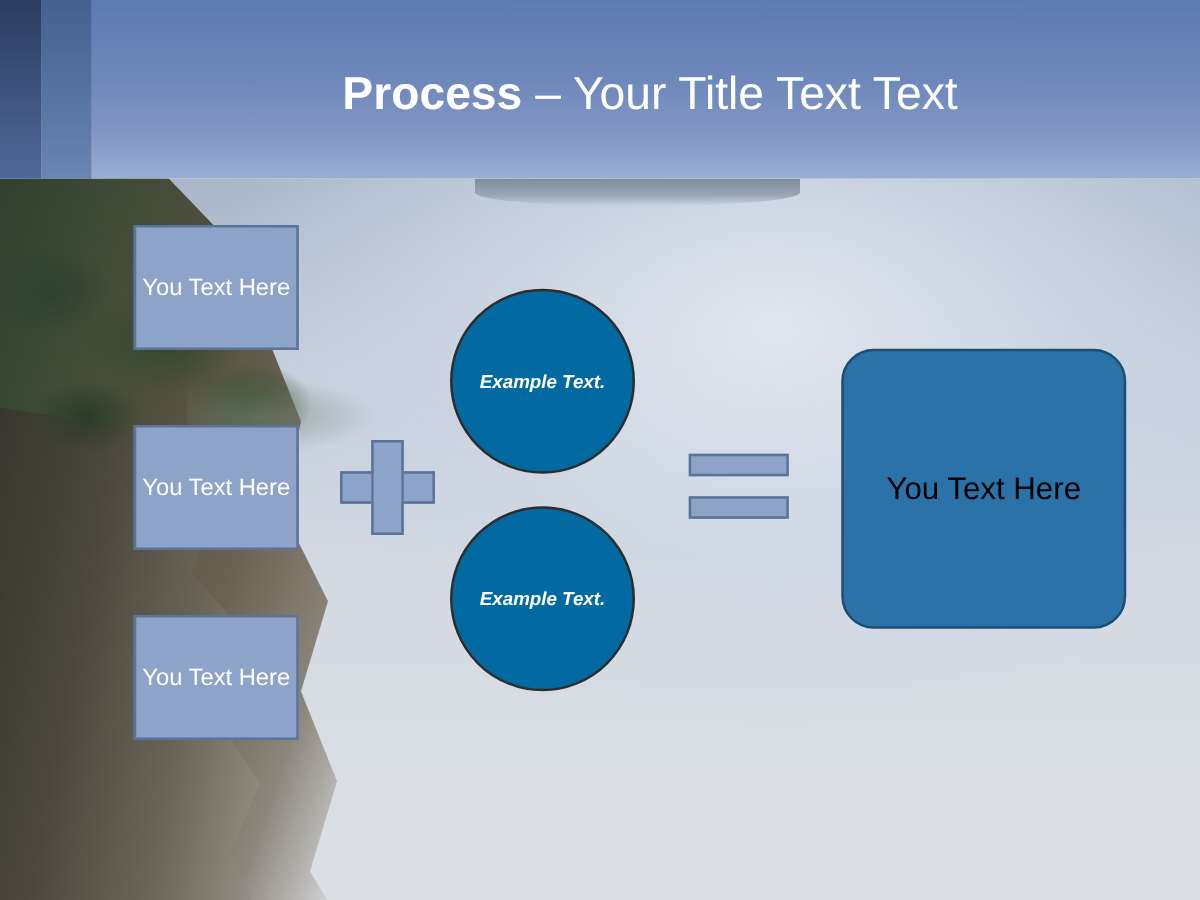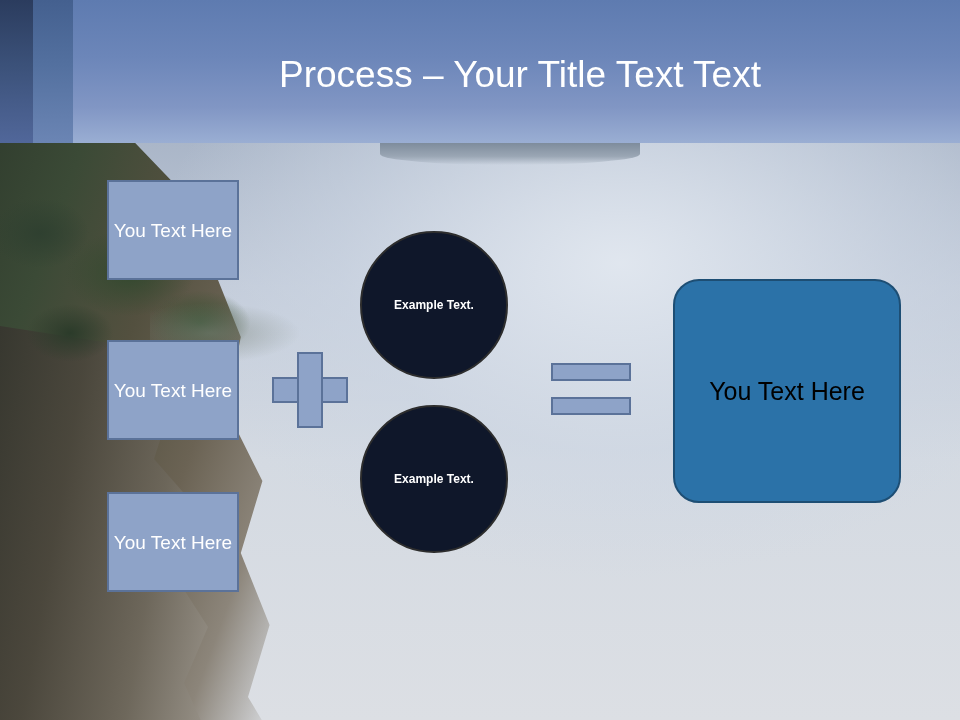--- a/index.html
+++ b/index.html
@@ -49,21 +49,21 @@
     top: 47px;
     width: 800px;
     height: 60px;
     color: #ffffff;
     font-size: 37px;
     text-align: center;
     line-height: 56px;
     white-space: nowrap;
   }
   .title .bold {
-    font-weight: normal;
+    font-weight: bold;
   }
 
   
   .photo {
     position: absolute;
     left: 0;
     top: 143px;
     width: 960px;
     height: 577px;
     overflow: hidden;
@@ -167,25 +167,26 @@
   .plus .bar.h { left: 0; top: 25px; width: 76px; height: 26px; }
   .plus .bar.v { left: 25px; top: 0; width: 26px; height: 76px; }
   .plus .mask { position: absolute; background: #8ea3c8; }
   .plus .mask.mh { left: 27px; top: 27px; width: 22px; height: 22px; border: 0; }
 
   .circle {
     position: absolute;
     width: 148px;
     height: 148px;
     border-radius: 50%;
-    background: #0f172a;
+    background: #0369a1;
     border: 2px solid #2d2d2d;
     color: #ffffff;
-    font-size: 12px;
+    font-size: 15px;
     font-weight: bold;
+    font-style: italic;
     line-height: 23px;
     text-align: center;
     display: flex;
     align-items: center;
     justify-content: center;
     box-sizing: border-box;
   }
   #circle1 { left: 360px; top: 231px; }
   #circle2 { left: 360px; top: 405px; }
 

